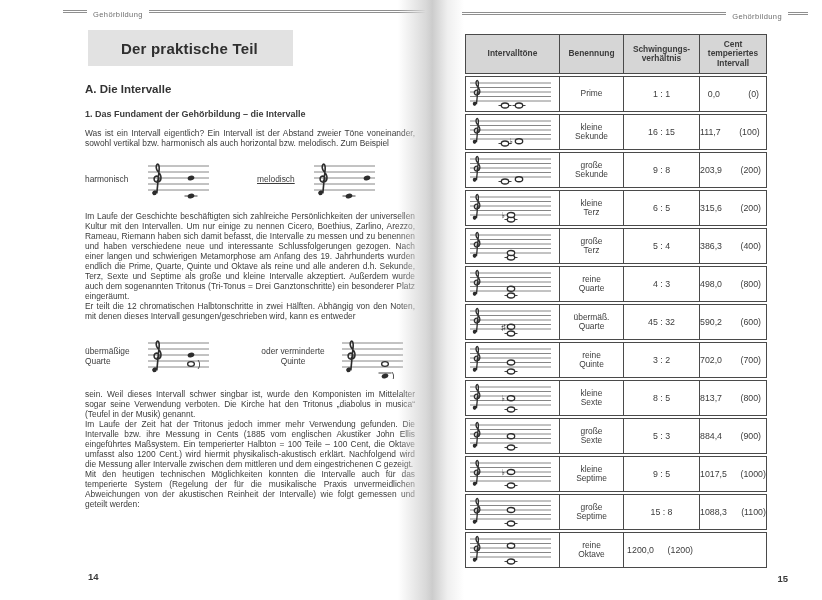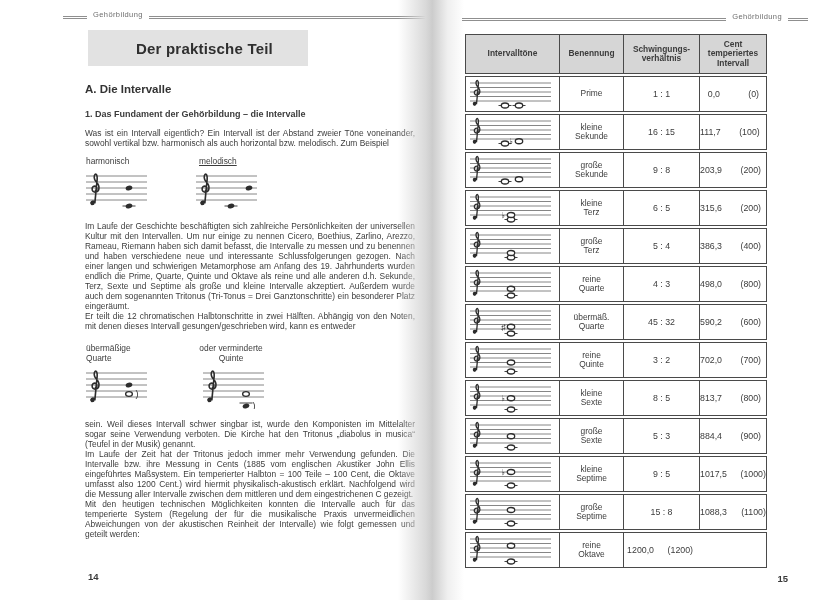--- a/index.html
+++ b/index.html
@@ -18,37 +18,37 @@
     font-family:"Liberation Sans","DejaVu Sans",sans-serif;
   }
   .book{position:absolute;inset:0;background:#fff;}
   .gutter{
     position:absolute;left:398px;top:0;width:66px;height:600px;
     background:linear-gradient(to right,rgba(255,255,255,0) 0%,#d9d9d9 42%,#cccccc 52%,#efefef 75%,rgba(255,255,255,0) 100%);
     pointer-events:none;
   }
   
   .page-left{position:absolute;left:0;top:0;width:437px;height:600px;padding:10px 0 0 85px;box-sizing:border-box;}
-  .page-header{display:flex;align-items:flex-end;gap:6px;}
+  .page-header{display:flex;align-items:flex-start;gap:6px;}
   .page-header-left{margin-left:-22px;width:374px;}
   .rule{height:3px;border-top:1px solid var(--rule);border-bottom:1px solid var(--rule);box-sizing:border-box;}
   .rule-short{width:24px;}
   .rule-long{flex:1;}
   .header-label{font-size:7.5px;color:#6e6e6e;letter-spacing:.4px;white-space:nowrap;}
   .title-box{
     margin:11px 0 0 3px;width:172px;height:36px;background:var(--title-box-bg);
-    display:flex;align-items:center;padding-left:48px;
+    display:flex;align-items:center;padding-left:33px;
   }
   .page-title{font-size:15px;font-weight:bold;letter-spacing:.2px;color:#2f2f2f;}
   .section-heading{font-size:11.5px;font-weight:bold;margin:17px 0 0 0;color:#333;}
   .subsection-heading{font-size:9px;font-weight:bold;margin:14px 0 0 0;}
   .para{width:330px;font-size:8.4px;line-height:10px;text-align:justify;margin:9px 0 0 0;}
   .para.cont{margin-top:0;}
   .ex-row{display:flex;align-items:center;margin:8px 0 0 0;}
-  .example{display:flex;align-items:center;flex-direction:column;}
+  .example{display:flex;align-items:center;}
   .ex-label{font-size:8.4px;line-height:10px;margin-right:6px;}
   .ex1 .ex-label{width:56px;}
   .ex2{margin-left:46px;}
   .ex2 .ex-label{width:50px;text-decoration:underline;}
   .ex3 .ex-label{width:56px;}
   .ex4{margin-left:40px;}
   .ex4 .ex-label{width:84px;text-align:center;}
   .page-number{position:absolute;font-size:9.5px;font-weight:600;color:#3a3a3a;}
   .pn-left{left:88px;bottom:18px;}
   .pn-right{right:26px;bottom:16px;}

